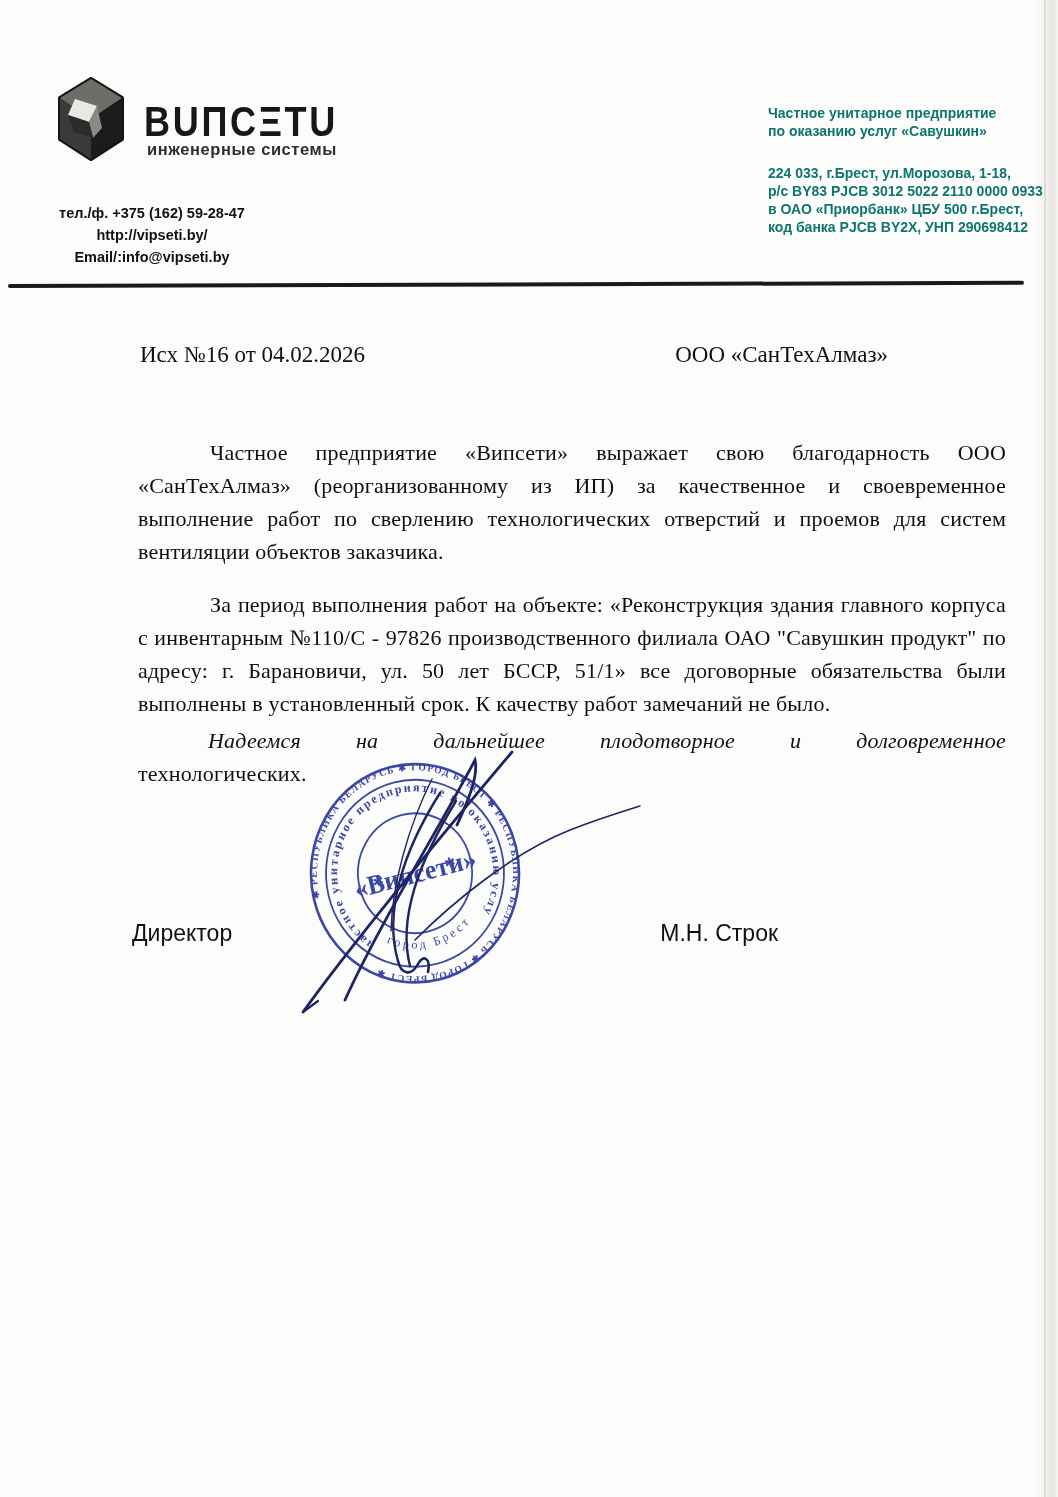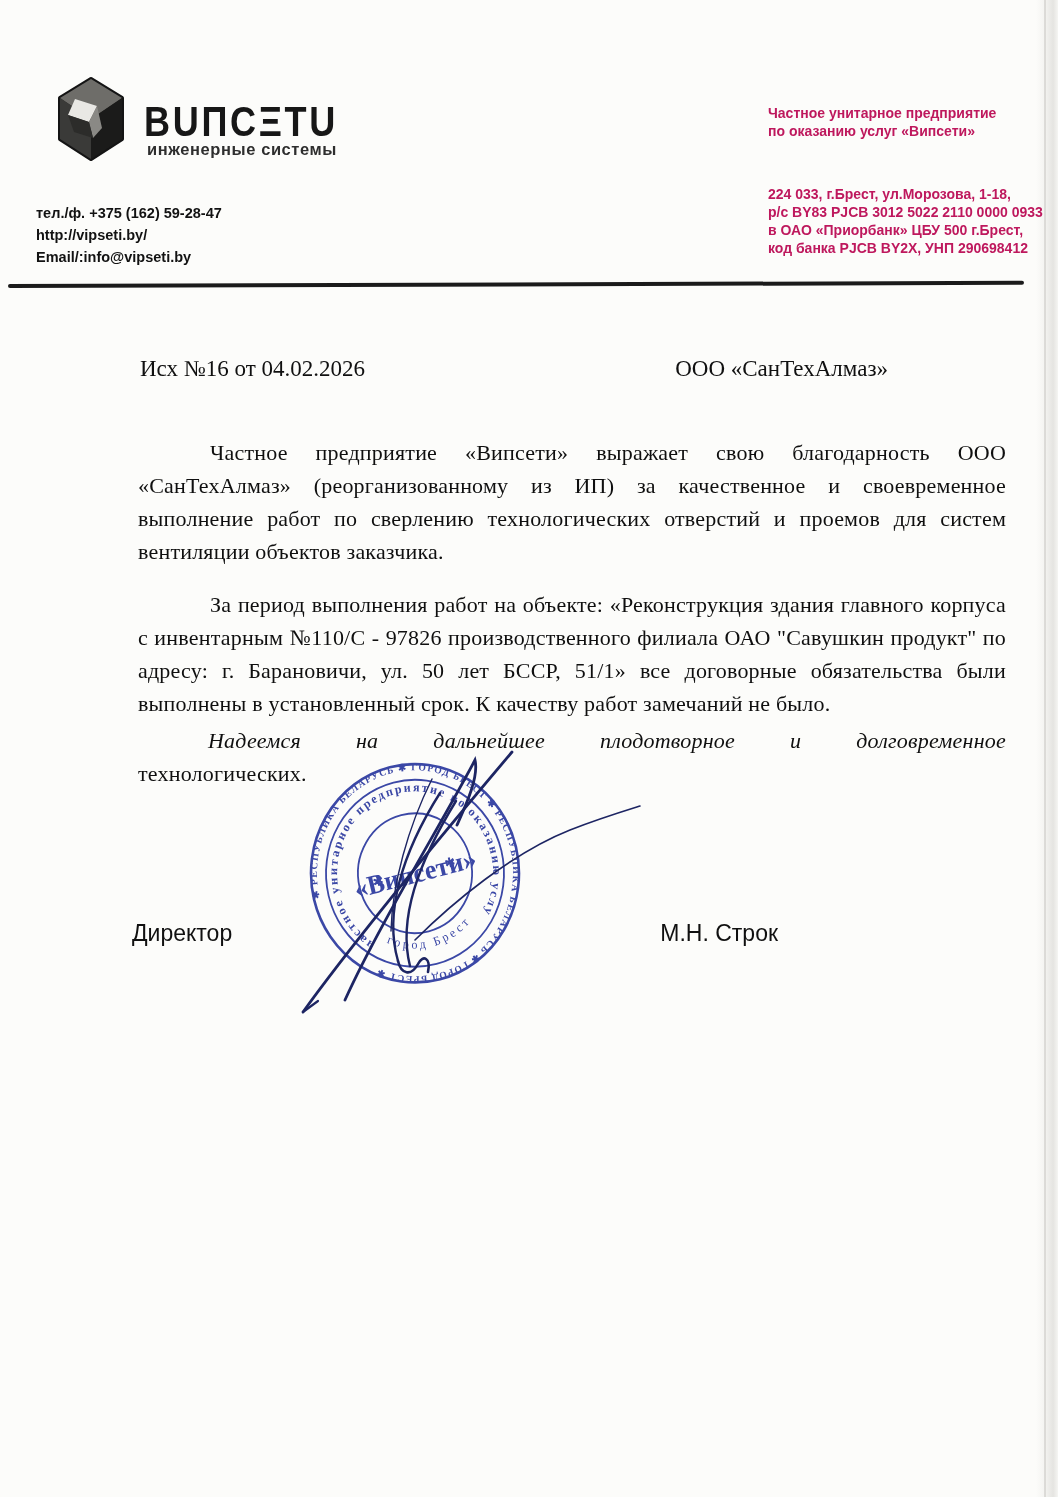--- a/index.html
+++ b/index.html
@@ -31,38 +31,38 @@
     transform:scaleX(0.88) scaleY(1.02); transform-origin:left top;
   }
   .tagline {
     position:absolute; left:147px; top:140px;
     font-size:17px; font-weight:bold; letter-spacing:0.6px;
     color:#2e2e2e; white-space:nowrap;
     transform:scaleX(0.97); transform-origin:left top;
   }
   .contacts-left {
     position:absolute; left:36px; top:202px; width:232px;
-    text-align:left; font-weight:bold; font-size:14.5px; line-height:22px;
+    text-align:center; font-weight:bold; font-size:14.5px; line-height:22px;
     color:#121212;
   }
   .org-block {
     position:absolute; left:768px; top:104px; width:276px;
-    font-weight:bold; font-size:14px; line-height:18px; color:#be185d;
+    font-weight:bold; font-size:14px; line-height:18px; color:#0f766e;
   }
-  .org-block .addr { margin-top:45px; }
+  .org-block .addr { margin-top:24px; }
 
   .divider {
     position:absolute; left:8px; top:284px; width:1016px; height:4px;
     background:#1b1b1b; border-radius:2px;
     transform:rotate(-0.18deg); transform-origin:left center;
   }
   .ref-row {
     position:absolute; left:140px; top:342px; width:748px;
     display:flex; justify-content:space-between;
-    font-family:"Liberation Serif", serif; font-size:23px; color:#101010;margin-top:14px;
+    font-family:"Liberation Serif", serif; font-size:23px; color:#101010;
   }
   .body-text {
     position:absolute; left:138px; top:436px; width:868px;
     font-family:"Liberation Serif", serif; font-size:22px; line-height:33px;
     color:#0f0f0f; text-align:justify; letter-spacing:0.2px;
   }
   .body-text p { text-indent:72px; margin:0; }
   .body-text p + p { margin-top:20px;font-family:Liberation Serif, serif; }
   .p3-line1 {
     display:flex; justify-content:space-between;
@@ -105,21 +105,21 @@
   <div class="tagline">инженерные системы</div>
 
   <div class="contacts-left">
     <div>тел./ф. +375 (162) 59-28-47</div>
     <div>http://vipseti.by/</div>
     <div>Email/:info@vipseti.by</div>
   </div>
 
   <div class="org-block">
     <div>Частное унитарное предприятие</div>
-    <div>по оказанию услуг «Випсети»</div>
+    <div>по оказанию услуг «Савушкин»</div>
     <div class="addr">
       <div>224 033, г.Брест, ул.Морозова, 1-18,</div>
       <div>р/с BY83 PJCB 3012 5022 2110 0000 0933</div>
       <div>в ОАО «Приорбанк» ЦБУ 500 г.Брест,</div>
       <div>код банка PJCB BY2X, УНП 290698412</div>
     </div>
   </div>
 
   <div class="divider"></div>
 

